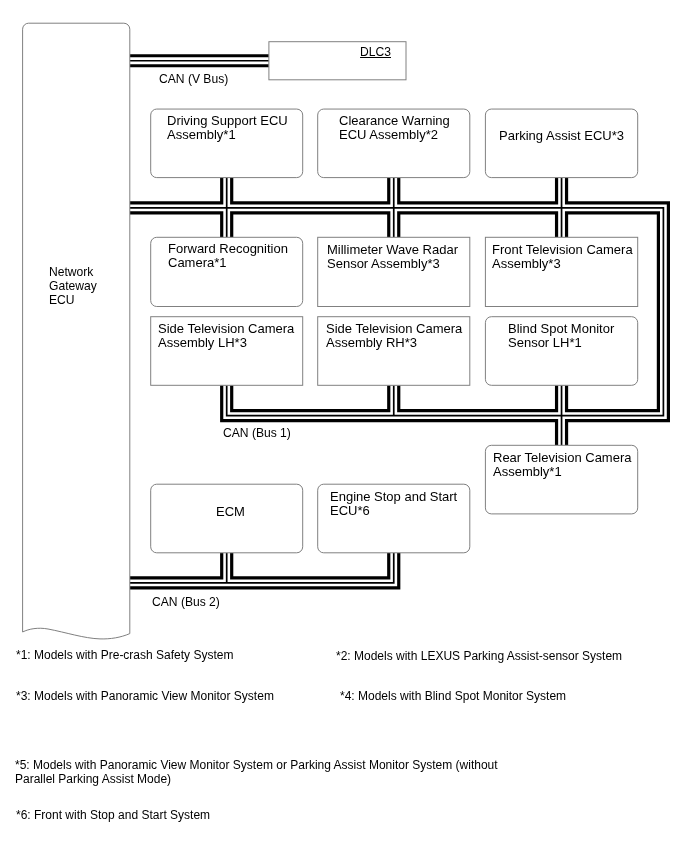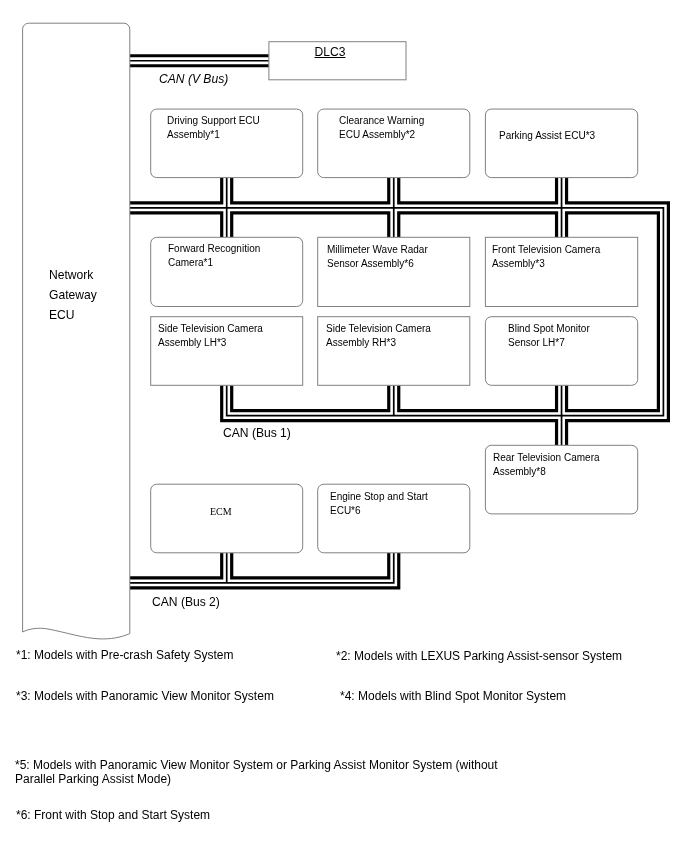--- a/index.html
+++ b/index.html
@@ -1,20 +1,20 @@
 <!DOCTYPE html>
 <html><head>
 <meta charset="utf-8">
 <title>CAN Communication System</title>
 <style>
   html,body{margin:0;padding:0;background:#ffffff;}
   body{width:688px;height:852px;font-family:"Liberation Sans",sans-serif;color:#000;-webkit-font-smoothing:antialiased;}
   #stage{position:relative;width:688px;height:852px;overflow:hidden;background:#fff;}
   svg.layer{position:absolute;left:0;top:0;width:688px;height:852px;pointer-events:none;}
-  .node-label{position:absolute;will-change:transform;font-size:10px;line-height:13.8px;white-space:pre;color:#000;}
+  .node-label{position:absolute;will-change:transform;font-size:13px;line-height:13.8px;white-space:pre;color:#000;}
   .bus-label{position:absolute;will-change:transform;font-size:12.1px;white-space:pre;color:#000;}
   .footnote{position:absolute;will-change:transform;font-size:12px;line-height:13.5px;white-space:pre;color:#000;}
 </style>
 </head>
 <body>
 
 <div id="stage">
 
   <svg class="layer" viewBox="0 0 688 852">
     <g fill="none" stroke-linecap="butt" stroke-linejoin="miter">
@@ -82,43 +82,43 @@
 
   <div id="nodes">
       <div class="node-label" style="left: 166.5px; top: 113.95px;">Driving Support ECU
 Assembly*1</div>
       <div class="node-label" style="left: 339.2px; top: 114.05px;">Clearance Warning
 ECU Assembly*2</div>
       <div class="node-label" style="left: 498.6px; top: 128.75px;">Parking Assist ECU*3</div>
       <div class="node-label" style="left: 168px; top: 242.2px;">Forward Recognition
 Camera*1</div>
       <div class="node-label" style="left: 327.4px; top: 243px;">Millimeter Wave Radar
-Sensor Assembly*6</div>
+Sensor Assembly*3</div>
       <div class="node-label" style="left: 491.6px; top: 243px;">Front Television Camera
 Assembly*3</div>
       <div class="node-label" style="left: 158.4px; top: 322.4px;">Side Television Camera
 Assembly LH*3</div>
       <div class="node-label" style="left: 325.8px; top: 322.1px;">Side Television Camera
 Assembly RH*3</div>
       <div class="node-label" style="left: 508.2px; top: 322.1px;">Blind Spot Monitor
-Sensor LH*7</div>
+Sensor LH*1</div>
       <div class="node-label" style="left: 493.4px; top: 451.1px;">Rear Television Camera
-Assembly*8</div>
-      <div class="node-label" style="left: 210px; top: 505.1px; font-family: Liberation Serif, serif;">ECM</div>
+Assembly*1</div>
+      <div class="node-label" style="left: 216px; top: 505.1px;">ECM</div>
       <div class="node-label" style="left: 330px; top: 490px;">Engine Stop and Start
 ECU*6</div>
     </div>
   <div id="labels">
-      <div class="bus-label" style="left: 159.1px; top: 71.6px; font-style: italic;">CAN (V Bus)</div>
+      <div class="bus-label" style="left: 159.1px; top: 71.6px;">CAN (V Bus)</div>
       <div class="bus-label" style="left: 222.7px; top: 426.4px;">CAN (Bus 1)</div>
       <div class="bus-label" style="left: 152px; top: 595.2px;">CAN (Bus 2)</div>
-      <div class="bus-label" style="left: 49px; top: 264.8px; line-height: 20px;">Network
+      <div class="bus-label" style="left: 49px; top: 264.8px; line-height: 14px;">Network
 Gateway
 ECU</div>
-      <div class="bus-label" style="left: 268.9px; top: 45px; width: 122px; text-align: center; text-decoration: underline;">DLC3</div>
+      <div class="bus-label" style="left: 268.9px; top: 45px; width: 122px; text-align: right; text-decoration: underline;">DLC3</div>
       <div class="footnote" style="left: 15.8px; top: 649px;">*1: Models with Pre-crash Safety System</div>
       <div class="footnote" style="left: 303.6px; top: 649.6px; margin-left: 32px;">*2: Models with LEXUS Parking Assist-sensor System</div>
       <div class="footnote" style="left: 15.8px; top: 690px;">*3: Models with Panoramic View Monitor System</div>
       <div class="footnote" style="left: 340px; top: 690px;">*4: Models with Blind Spot Monitor System</div>
       <div class="footnote" style="left: 15px; top: 730.5px; margin-top: 28px;">*5: Models with Panoramic View Monitor System or Parking Assist Monitor System (without
 Parallel Parking Assist Mode)</div>
       <div class="footnote" style="left: 15.8px; top: 808.6px;">*6: Front with Stop and Start System</div>
     </div>
 </div>
 

